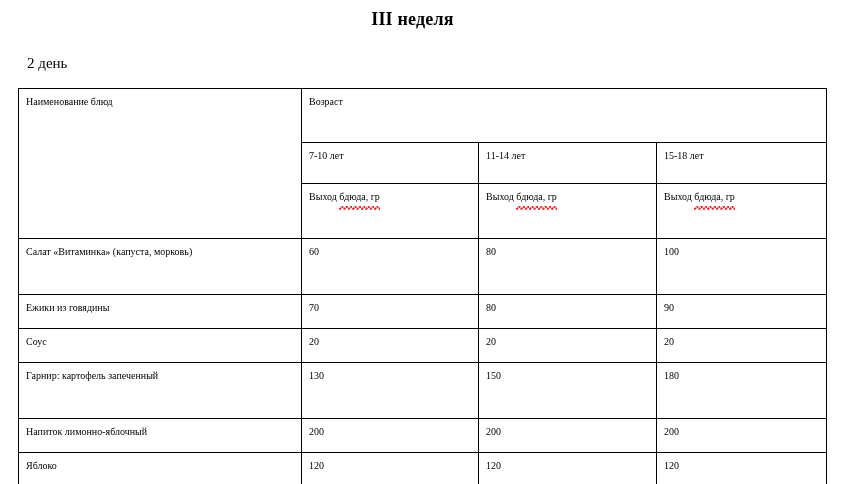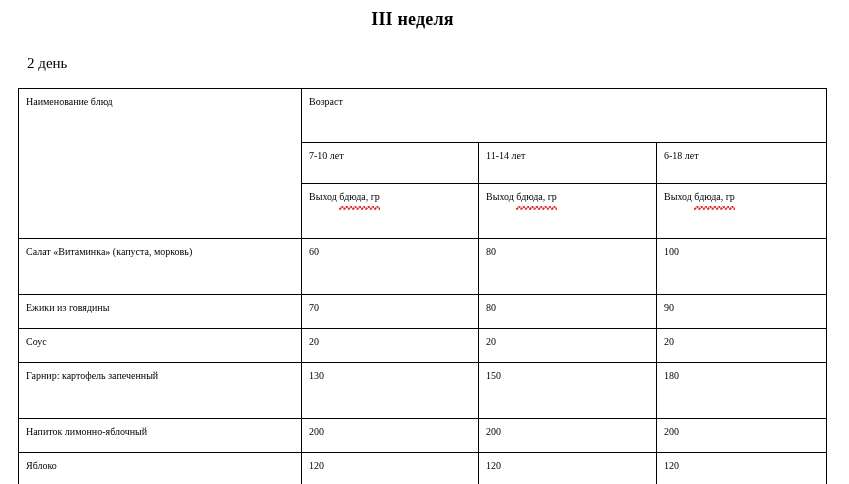--- a/index.html
+++ b/index.html
@@ -148,21 +148,21 @@
       <col class="c-c">
     </colgroup>
     <thead>
       <tr>
         <td class="th-name" rowspan="3">Наименование блюд</td>
         <td class="th-age-span" colspan="3">Возраст</td>
       </tr>
       <tr>
         <td class="th-age">7-10 лет</td>
         <td class="th-age">11-14 лет</td>
-        <td class="th-age">6-18 лет</td>
+        <td class="th-age">15-18 лет</td>
       </tr>
       <tr>
         <td class="th-out">
           <span>Выход </span><span class="sp">бдюда, гр</span>
         </td>
         <td class="th-out">
           <span>Выход </span><span class="sp">бдюда, гр</span>
         </td>
         <td class="th-out">
           <span>Выход </span><span class="sp">бдюда, гр</span>

